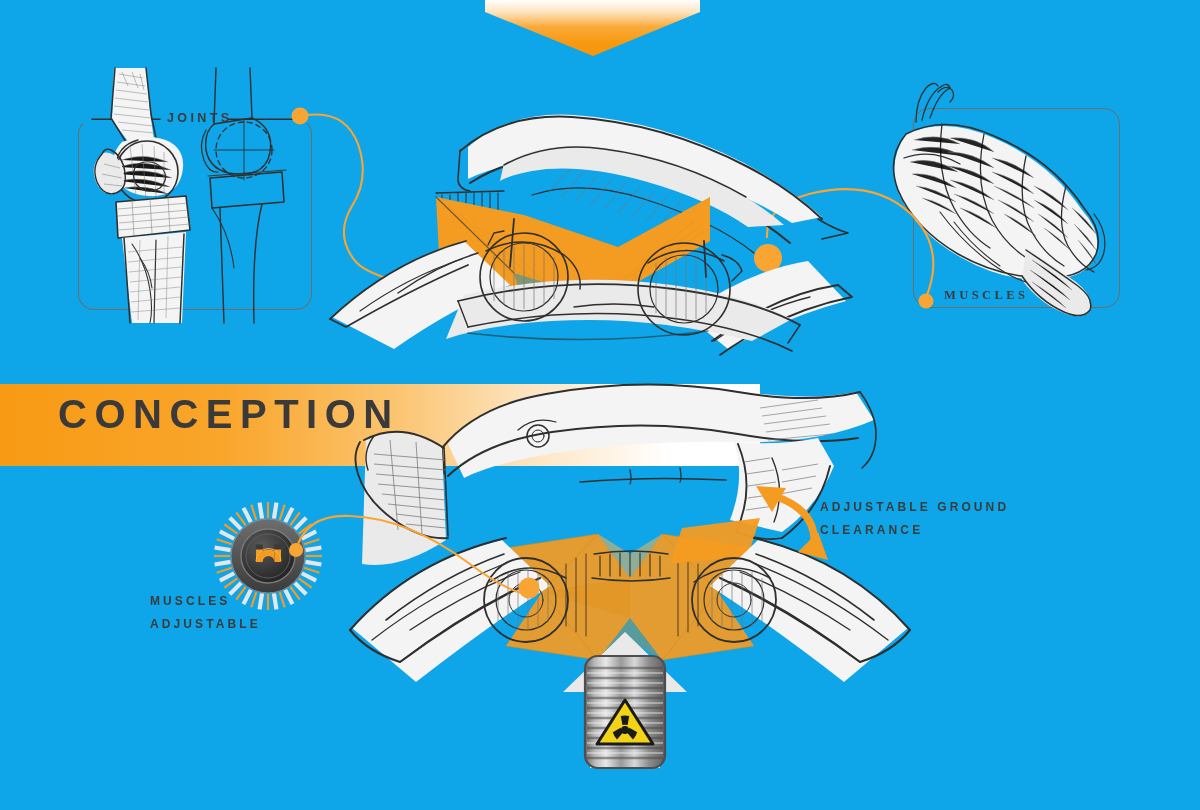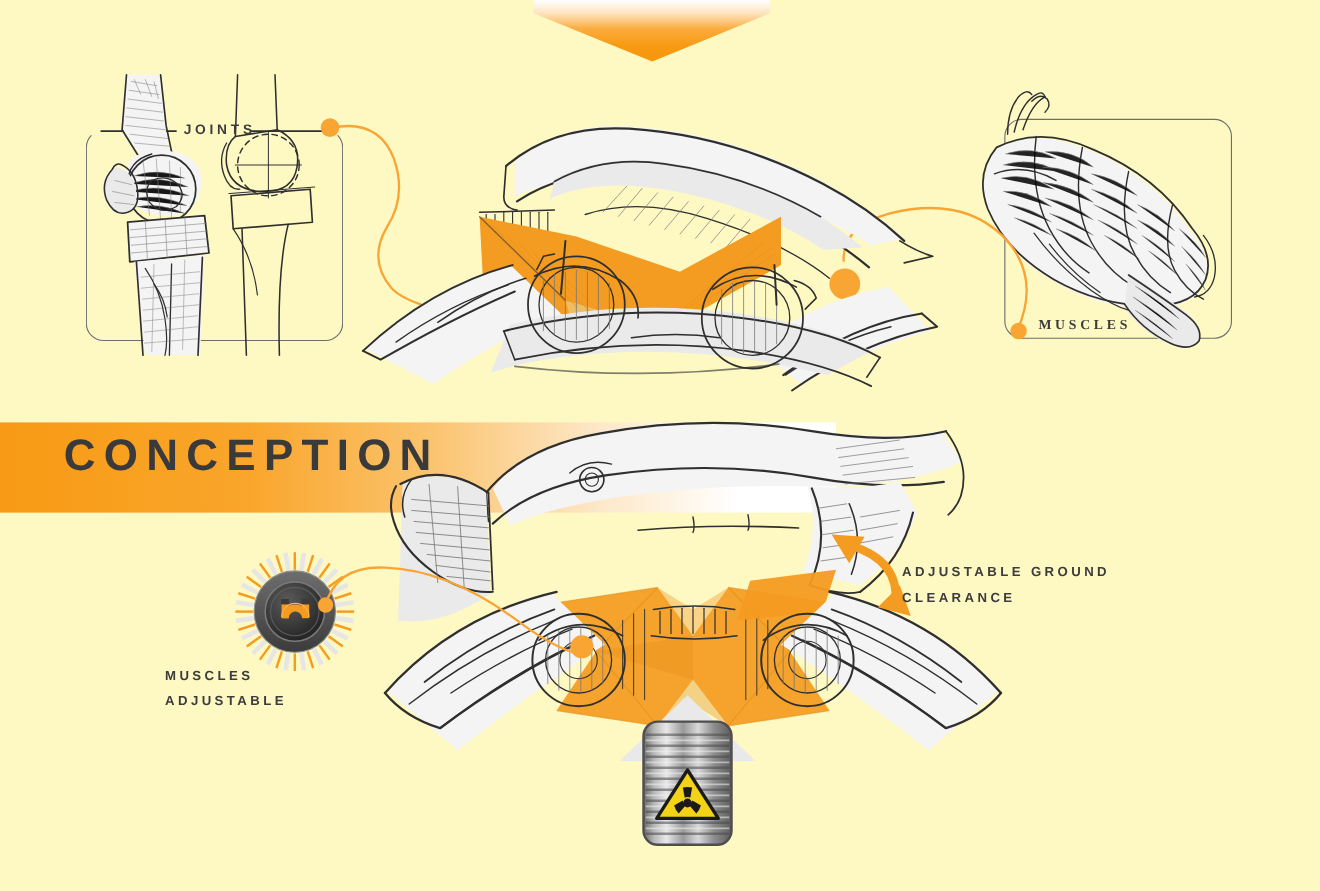--- a/index.html
+++ b/index.html
@@ -1,31 +1,31 @@
 <!DOCTYPE html>
 <html><head>
 <meta charset="utf-8">
 <style>
   html,body{margin:0;padding:0;background:#fff;}
   body{width:1200px;height:810px;overflow:hidden;
        font-family:"Liberation Sans",sans-serif;}
-  #board{position:relative;width:1200px;height:810px;background:#fef9c3;}
+  #board{position:relative;width:1200px;height:810px;background:#0ea5e9;}
 
   .abs{position:absolute;}
 
   
   #top-chevron{left:485px;top:0;width:215px;height:56px;}
 
   
   .panel-frame{position:absolute;border:1.6px solid #6d6d6d;border-radius:16px;}
 
   
   .tag{position:absolute;color:#3c3c3c;font-size:12.5px;letter-spacing:3.4px;
        font-weight:700;white-space:nowrap;}
-  .tag.small{font-size:12px;letter-spacing:3.1px;margin-top:13px;}
+  .tag.small{font-size:12px;letter-spacing:3.1px;}
 
   
   #banner{left:0;top:384px;width:760px;height:82px;
           background:linear-gradient(to right,#f89a14 0%,#f9a62c 30%,#fbc470 52%,#fde5c2 70%,#ffffff 88%);}
   #banner-inner{position:absolute;left:58px;top:8px;text-align:right;}
   #title{font-size:40px;letter-spacing:7.5px;color:#3a3a3a;font-weight:700;line-height:44px;
          font-family:"Liberation Sans",sans-serif;}
   #subtitle{font-size:13px;letter-spacing:4.6px;color:#3f3f3f;font-weight:700;
             margin-top:5px;margin-left:3px;}
 

